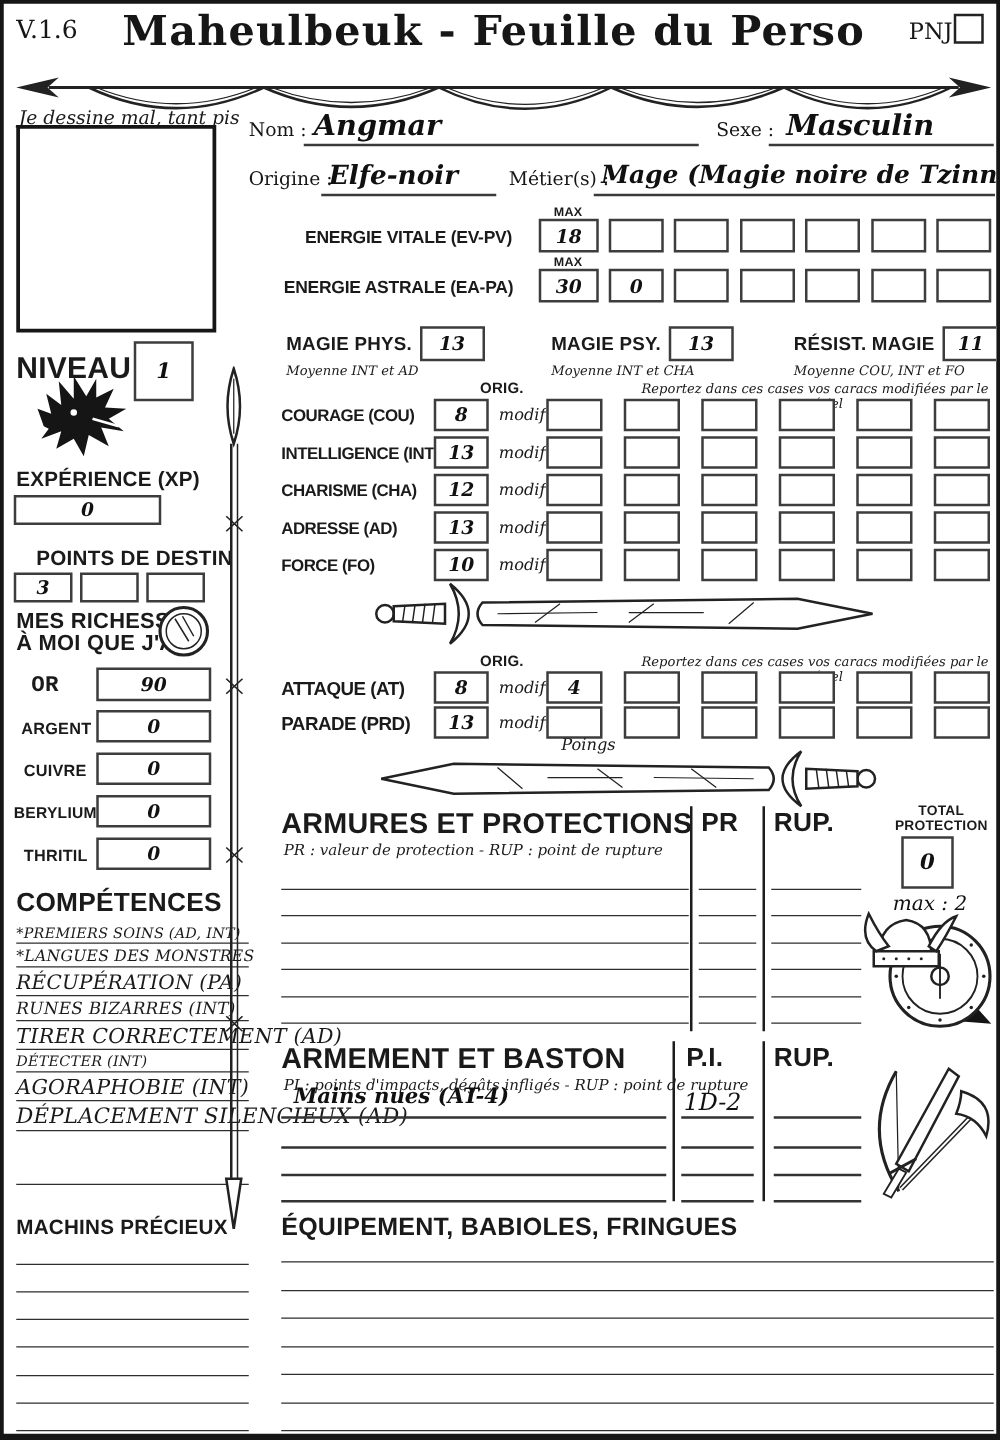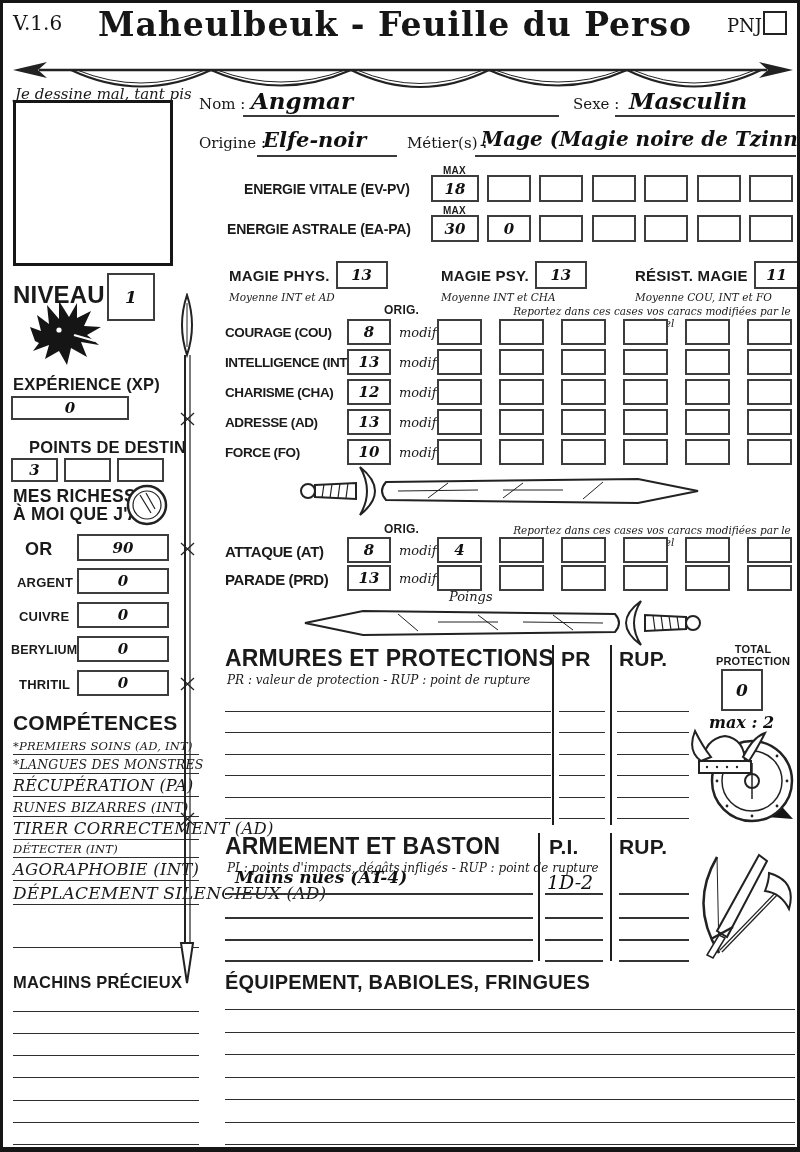--- a/index.html
+++ b/index.html
@@ -93,21 +93,21 @@
   <div class="abs h" style="left:10px;top:484px;font-size:17.5px;line-height:18px;">
     <div>MES RICHESSES</div>
     <div>À MOI QUE J'AI</div>
   </div>
   <svg class="abs" style="left:122px;top:480px;" width="44" height="44" viewBox="0 0 44 44">
     <circle cx="22" cy="22" r="19" fill="#fff" stroke="#222" stroke-width="2.5"></circle>
     <circle cx="22" cy="22" r="14" fill="none" stroke="#222" stroke-width="1.2"></circle>
     <path d="M15,12 L26,30 M21,10 L30,26" stroke="#222" stroke-width="1.2" fill="none"></path>
   </svg>
 
-  <span class="abs h cur-label" style="left:22px;top:536px;font-size:18px;">OR</span>
+  <span class="abs h cur-label" style="left:22px;top:536px;font-size:18px;font-family:Liberation Mono, monospace;">OR</span>
   <div class="abs box" style="left:74px;top:531px;width:92px;height:27px;">90</div>
   <span class="abs h cur-label" style="left:14px;top:572px;font-size:13px;">ARGENT</span>
   <div class="abs box" style="left:74px;top:565px;width:92px;height:26px;">0</div>
   <span class="abs h cur-label" style="left:16px;top:606px;font-size:13px;">CUIVRE</span>
   <div class="abs box" style="left:74px;top:599px;width:92px;height:26px;">0</div>
   <span class="abs h cur-label" style="left:8px;top:640px;font-size:12.5px;">BERYLIUM</span>
   <div class="abs box" style="left:74px;top:633px;width:92px;height:26px;">0</div>
   <span class="abs h cur-label" style="left:16px;top:674px;font-size:13px;">THRITIL</span>
   <div class="abs box" style="left:74px;top:667px;width:92px;height:26px;">0</div>
 
@@ -356,21 +356,21 @@
       <div class="rule-line"></div>
       <div class="rule-line"></div>
       <div class="rule-line"></div>
     </div>
 
   <div class="abs h" style="left:700px;top:640px;width:100px;text-align:center;font-size:11px;line-height:12px;">
     <div>TOTAL</div>
     <div>PROTECTION</div>
   </div>
   <div class="abs box" style="left:718px;top:666px;width:42px;height:42px;font-size:17px;">0</div>
-  <span class="abs hand" style="left:706px;top:710px;width:70px;text-align:left;font-size:16px;font-weight:bold;">max : 2</span>
+  <span class="abs hand" style="left:706px;top:710px;width:70px;text-align:center;font-size:16px;font-weight:normal;">max : 2</span>
 
   <svg class="abs" style="left:686px;top:720px;" width="108" height="108" viewBox="0 0 108 108">
     <polygon points="86,76 104,96 78,94" fill="#151515"></polygon>
     <circle cx="63" cy="58" r="40" fill="#fff" stroke="#222" stroke-width="2.5"></circle>
     <circle cx="63" cy="58" r="30" fill="none" stroke="#222" stroke-width="1.5"></circle>
     <circle cx="63" cy="58" r="7" fill="#fff" stroke="#222" stroke-width="2"></circle>
     <line x1="63" y1="40" x2="63" y2="76" stroke="#222" stroke-width="1.5"></line>
     <circle cx="63" cy="23" r="1.4" fill="#222"></circle>
       <circle cx="63" cy="93" r="1.4" fill="#222"></circle>
     <circle cx="28" cy="58" r="1.4" fill="#222"></circle>

